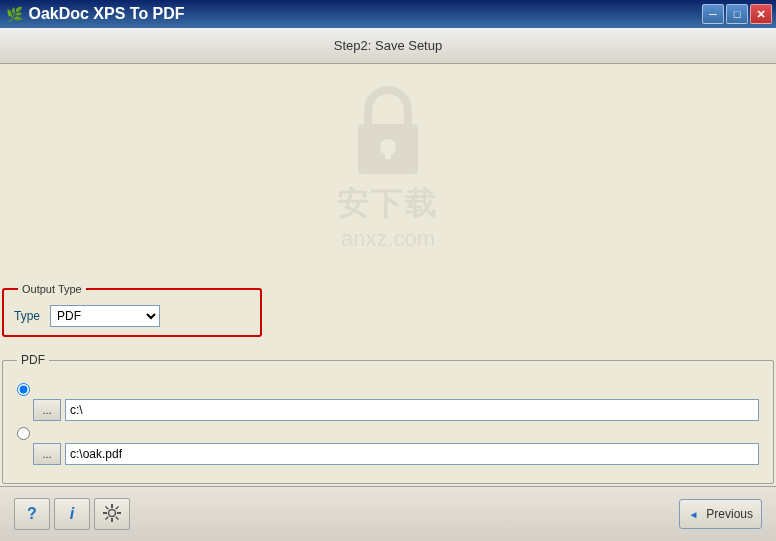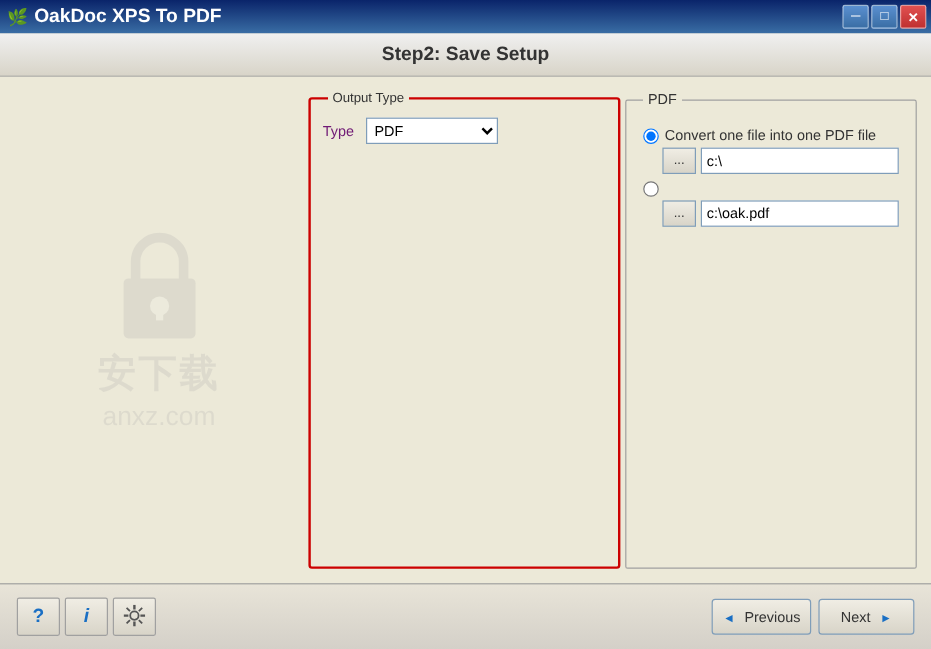--- a/index.html
+++ b/index.html
@@ -63,31 +63,32 @@
     
     .step-header {
       background: linear-gradient(to bottom, #f0f0f0, #d8d4c8);
       border-bottom: 1px solid #a0a0a0;
       height: 36px;
       display: flex;
       align-items: center;
       justify-content: center;
     }
     .step-title {
-      font-size: 16px;
-      color: #333;
-      font-weight: bold;
+      font-size: 13px;
+      color: #333;
+      font-weight: normal;
     }
 
     
     .body-area {
       flex: 1;
-      padding: 12px;
-      display: flex;
-      gap: 4px;
+      padding: 2px;
+      display: flex;
+      flex-direction: column;
+      gap: 16px;
       background: #ece9d8;
     }
 
     
     .watermark-area {
       flex: 1;
       display: flex;
       align-items: center;
       justify-content: center;
       position: relative;
@@ -109,21 +110,21 @@
       margin-left: 4px;
     }
     .type-row {
       display: flex;
       align-items: center;
       gap: 8px;
       margin-top: 4px;
     }
     .type-label {
       font-size: 12px;
-      color: #701a75;
+      color: #0c4a6e;
       min-width: 28px;
     }
     .type-select {
       width: 110px;
       height: 22px;
       border: 1px solid #7f9db9;
       background: white;
       font-size: 12px;
       padding: 1px 2px;
       cursor: pointer;
@@ -293,21 +294,20 @@
         </select>
       </div>
     </fieldset>
 
     <fieldset class="pdf-group">
       <legend>PDF</legend>
 
       <div class="pdf-option">
         <div class="radio-row">
           <input type="radio" name="pdfOption" checked="" style="">
-          <span class="radio-label">Convert one file into one PDF file</span>
         </div>
         <div class="path-row">
           <button class="browse-btn">...</button>
           <input type="text" class="path-input" value="c:\" style="">
         </div>
       </div>
 
       <div class="pdf-option">
         <div class="radio-row">
           <input type="radio" name="pdfOption" style="">
@@ -346,20 +346,16 @@
           </svg>
         </span>
       </div>
     </div>
 
     <div class="toolbar-right">
       <button class="nav-btn">
         <span class="arrow-left"></span>
         <span>Previous</span>
       </button>
-      <button class="nav-btn">
-        <span>Next</span>
-        <span class="arrow-right"></span>
-      </button>
     </div>
   </div>
 
 </div>
 
 </body></html>

